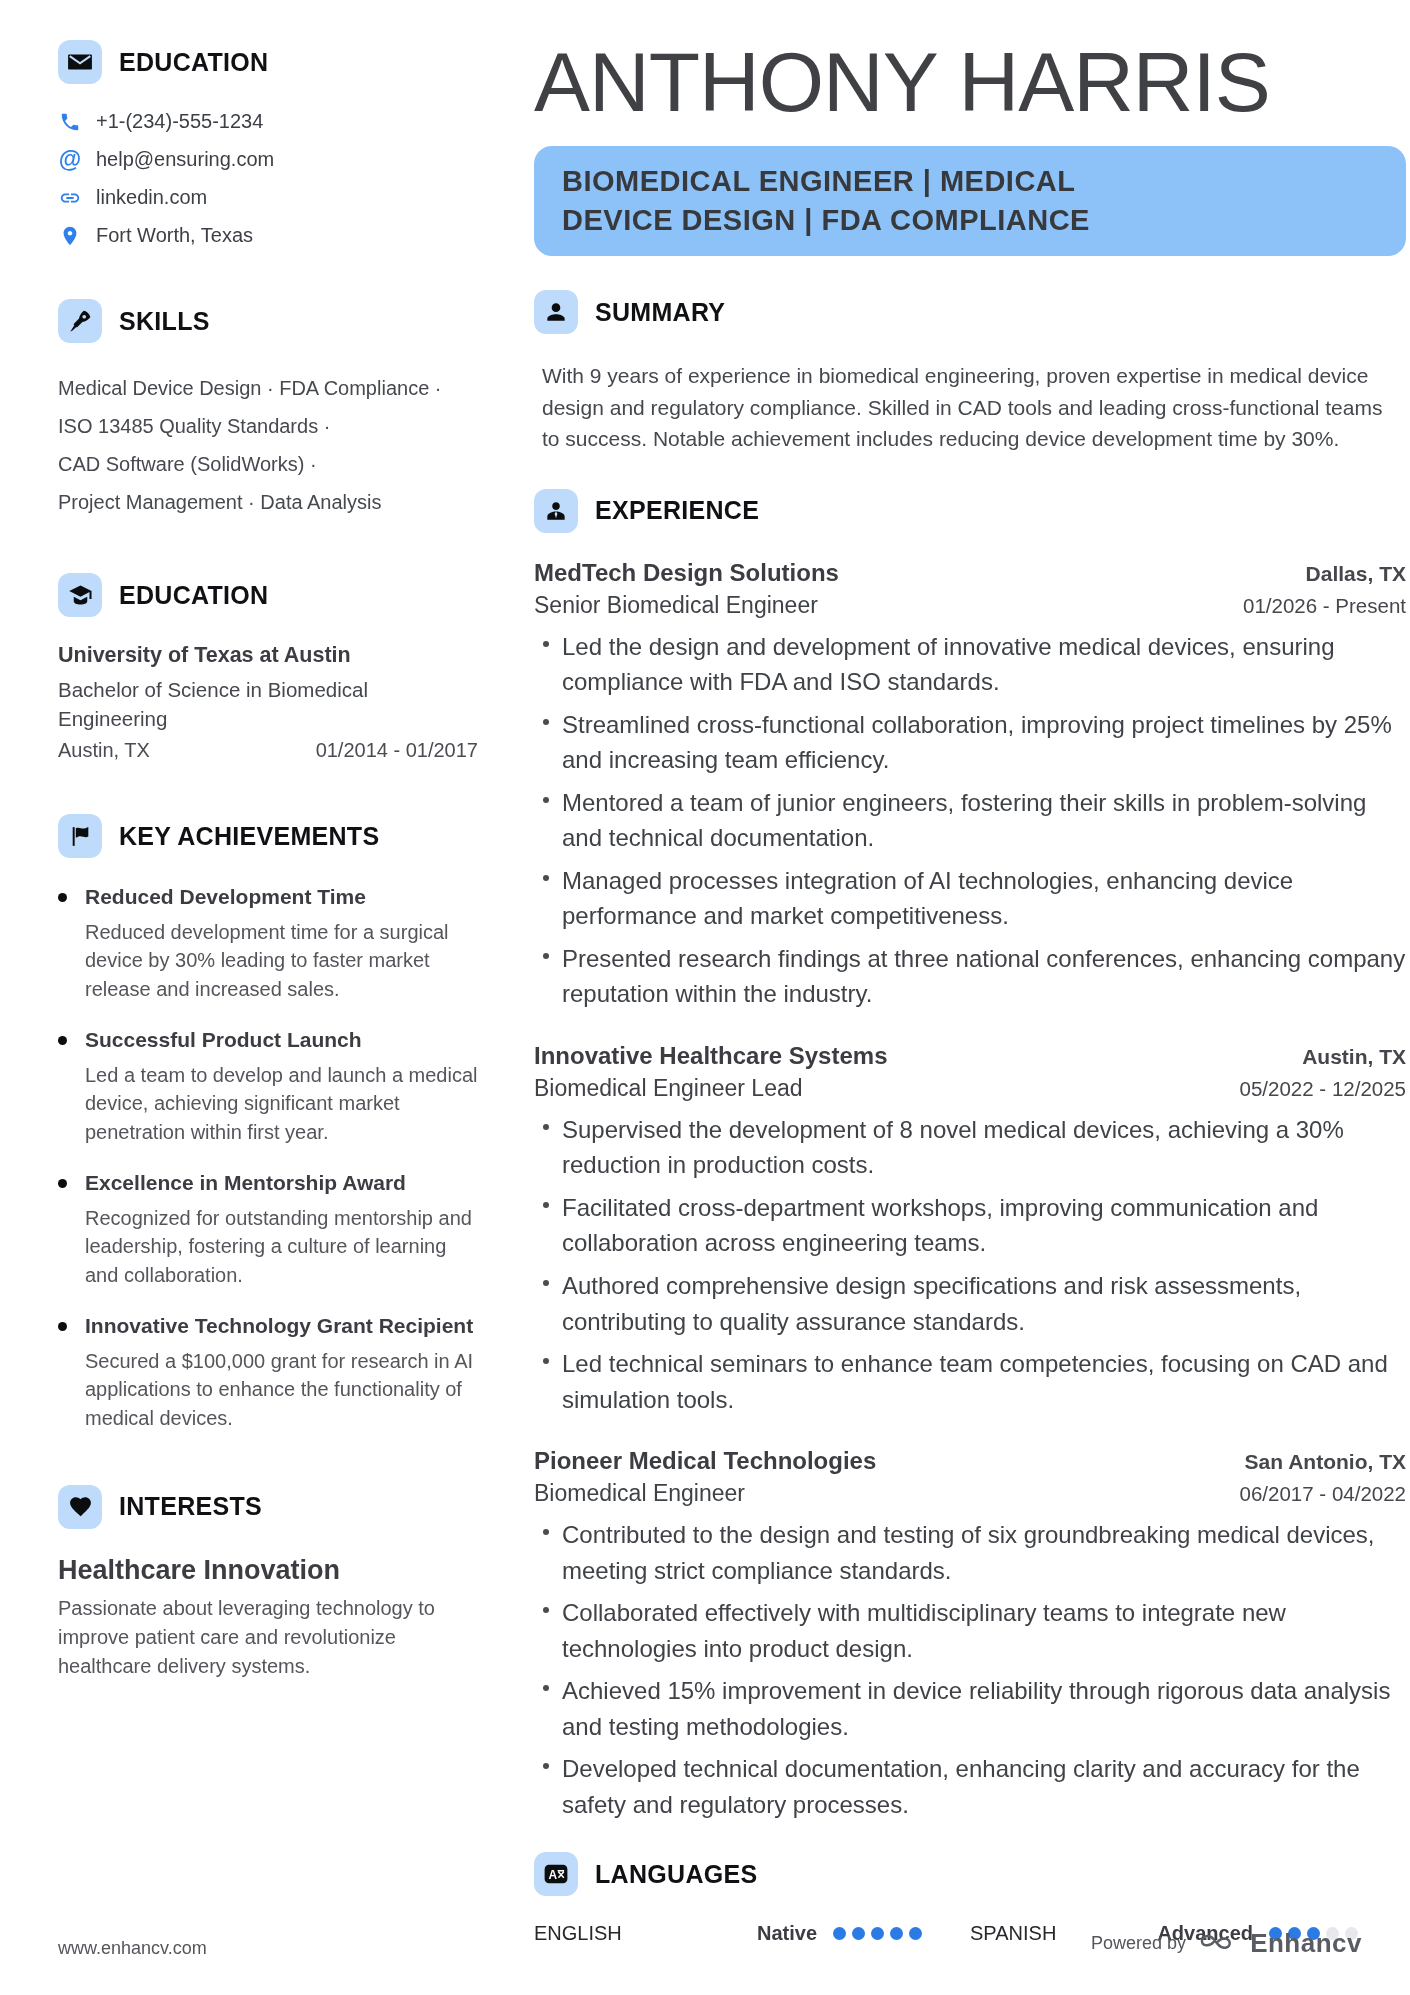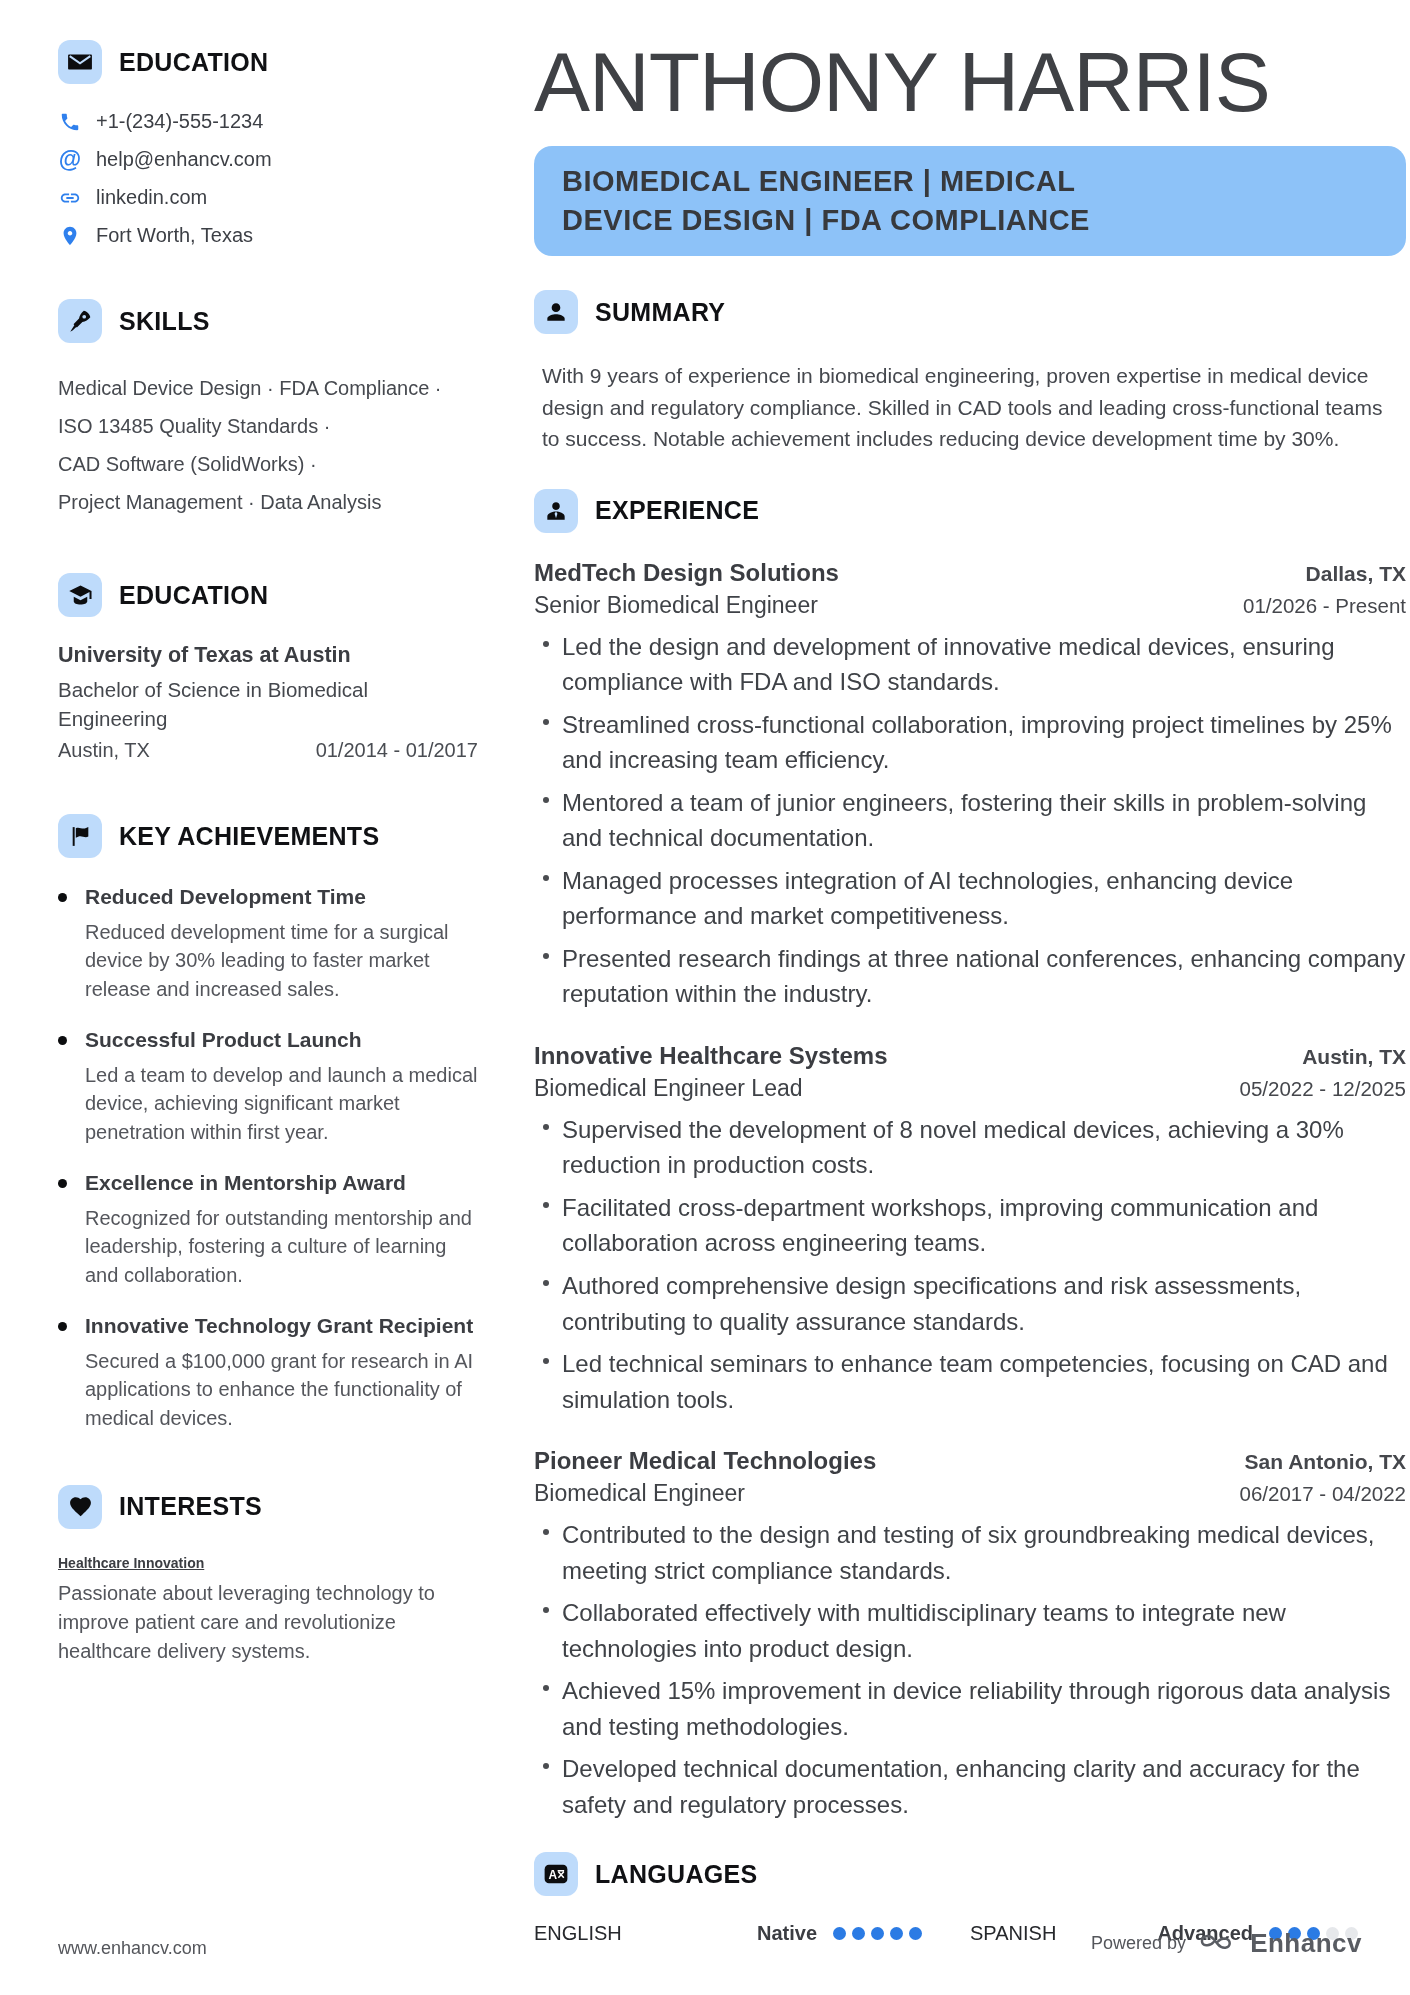--- a/index.html
+++ b/index.html
@@ -31,21 +31,21 @@
 
   .edu-school{font-size:21.5px;font-weight:700;color:#3b3d42;margin:4px 0 8px 0;}
   .edu-degree{font-size:20.5px;color:#44474d;line-height:1.4;}
   .edu-meta{display:flex;justify-content:space-between;font-size:20px;color:#494c52;margin-top:6px;}
 
   .ach-item{display:flex;gap:18px;margin-bottom:24px;}
   .ach-dot{width:9px;height:9px;border-radius:50%;background:#0c0d0f;margin-top:9px;flex:0 0 9px;}
   .ach-title{font-size:21px;font-weight:800;color:#3b3d42;line-height:1.25;margin-bottom:7px;}
   .ach-text{font-size:20px;color:#54565c;line-height:1.43;}
 
-  .int-title{font-size:14px;font-weight:800;color:#3b3d42;margin:4px 0 8px 0;text-decoration:underline;}
+  .int-title{font-size:27px;font-weight:800;color:#3b3d42;margin:4px 0 8px 0;}
   .int-text{font-size:20px;color:#54565c;line-height:1.45;}
 
   .lsection{margin-bottom:52px;}
 
   
   .name{font-size:84px;font-weight:300;font-stretch:condensed;letter-spacing:-1px;
     color:#3f4145;margin:0;line-height:1.0;white-space:nowrap;}
   .title-badge{margin-top:22px;background:#8DC2F8;border-radius:18px;padding:16px 28px;
     box-sizing:border-box;width:100%;}
   .title-badge .line{font-size:29px;font-weight:600;color:#37393d;letter-spacing:.5px;line-height:1.35;}
@@ -105,21 +105,21 @@
         <div class="contact-row">
           <span class="c-icon">
             <svg width="22" height="22" viewBox="0 0 24 24">
                 <path fill="#2F80ED" d="M6.62 10.79c1.44 2.83 3.76 5.14 6.59 6.59l2.2-2.2c.27-.27.67-.36 1.02-.24 1.12.37 2.33.57 3.57.57.55 0 1 .45 1 1V20c0 .55-.45 1-1 1-9.39 0-17-7.61-17-17 0-.55.45-1 1-1h3.5c.55 0 1 .45 1 1 0 1.25.2 2.45.57 3.57.11.35.03.74-.25 1.02l-2.2 2.2z"></path>
               </svg>
           </span>
           <span class="contact-text">+1-(234)-555-1234</span>
         </div>
         <div class="contact-row">
           <span class="c-icon at-glyph">@</span>
-          <span class="contact-text">help@enhancv.com</span>
+          <span class="contact-text">help@ensuring.com</span>
         </div>
         <div class="contact-row">
           <span class="c-icon">
             <svg width="22" height="22" viewBox="0 0 24 24">
                 <path fill="#2F80ED" d="M3.9 12c0-1.71 1.39-3.1 3.1-3.1h4V7H7c-2.76 0-5 2.24-5 5s2.24 5 5 5h4v-1.9H7c-1.71 0-3.1-1.39-3.1-3.1zM8 13h8v-2H8v2zm9-6h-4v1.9h4c1.71 0 3.1 1.39 3.1 3.1s-1.39 3.1-3.1 3.1h-4V17h4c2.76 0 5-2.24 5-5s-2.24-5-5-5z"></path>
               </svg>
           </span>
           <span class="contact-text">linkedin.com</span>
         </div>
         <div class="contact-row">

